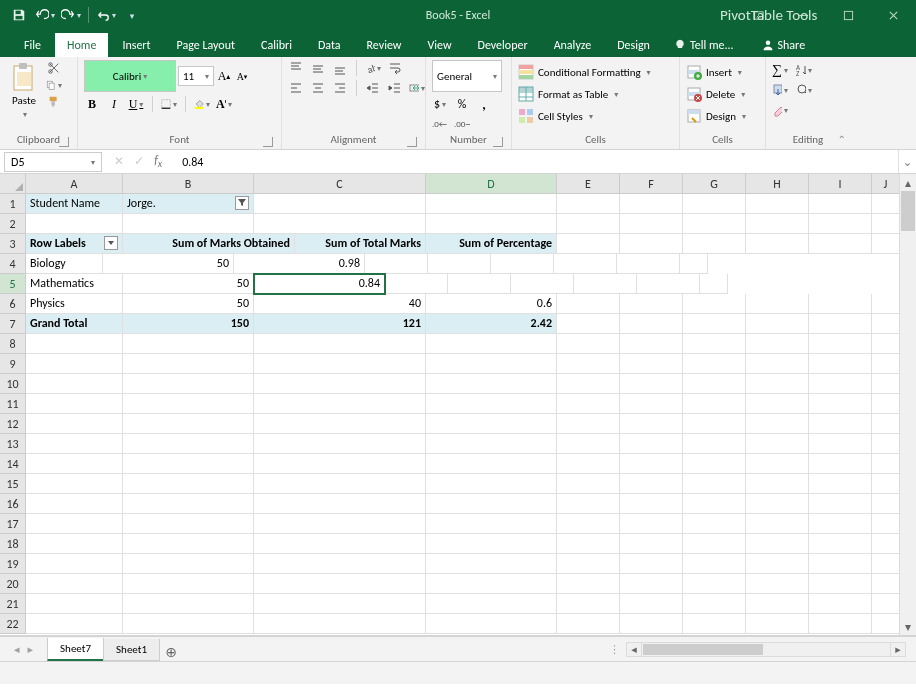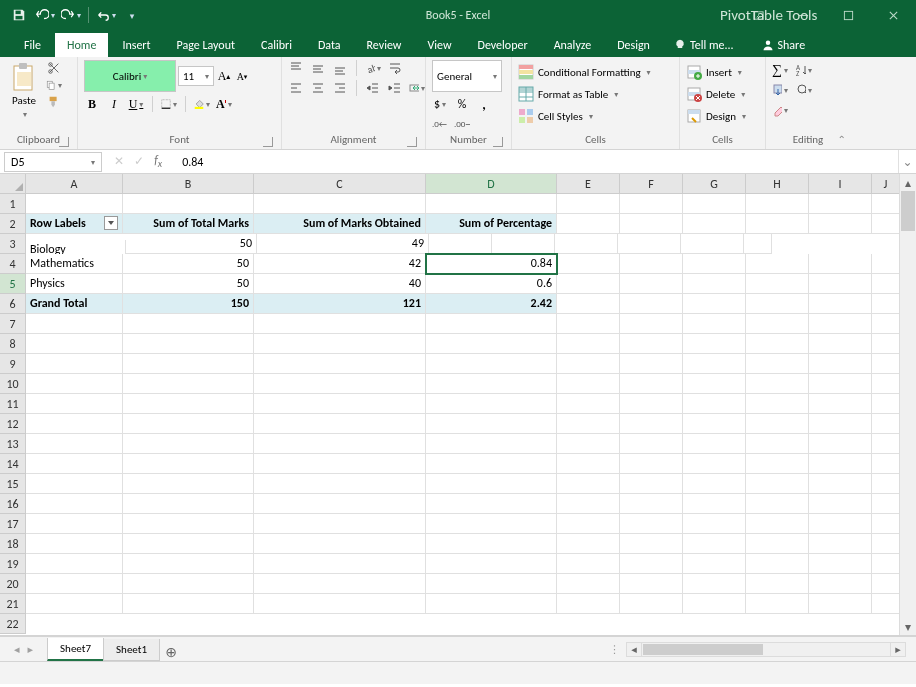--- a/index.html
+++ b/index.html
@@ -574,62 +574,77 @@
       <div class="rh">16</div>
       <div class="rh">17</div>
       <div class="rh">18</div>
       <div class="rh">19</div>
       <div class="rh">20</div>
       <div class="rh">21</div>
       <div class="rh">22</div>
     </div>
   <div class="cells" id="cells">
       <div class="row">
+        <div class="cell pivot-slicer" style="width: 97px;">Student Name</div>
+        <div class="cell pivot-slicer" style="width: 131px;">Jorge.<span class="filter-btn">
+            <svg viewBox="0 0 8 8">
+              <path d="M0 0h8L5 4v3L3 6V4z" fill="#555"></path>
+            </svg>
+          </span></div>
+        <div class="cell" style="width: 172px;"></div>
+        <div class="cell" style="width: 131px;"></div>
+        <div class="cell" style="width: 63px;"></div>
+        <div class="cell" style="width: 63px;"></div>
+        <div class="cell" style="width: 63px;"></div>
+        <div class="cell" style="width: 63px;"></div>
+        <div class="cell" style="width: 63px;"></div>
+        <div class="cell" style="width: 28px;"></div>
+      </div>
+      <div class="row">
         <div class="cell" style="width: 97px;"></div>
         <div class="cell" style="width: 131px;"></div>
         <div class="cell" style="width: 172px;"></div>
         <div class="cell" style="width: 131px;"></div>
         <div class="cell" style="width: 63px;"></div>
         <div class="cell" style="width: 63px;"></div>
         <div class="cell" style="width: 63px;"></div>
         <div class="cell" style="width: 63px;"></div>
         <div class="cell" style="width: 63px;"></div>
         <div class="cell" style="width: 28px;"></div>
       </div>
       <div class="row">
         <div class="cell pivot-hdr" style="width: 97px;">Row Labels<span class="filter-btn">
             <svg viewBox="0 0 8 8">
               <path d="M1 2h6L4 6z" fill="#555"></path>
             </svg>
           </span></div>
+        <div class="cell pivot-hdr r" style="width: 172px;">Sum of Marks Obtained</div>
         <div class="cell pivot-hdr r" style="width: 131px;">Sum of Total Marks</div>
-        <div class="cell pivot-hdr r" style="width: 172px;">Sum of Marks Obtained</div>
         <div class="cell pivot-hdr r" style="width: 131px;">Sum of Percentage</div>
         <div class="cell" style="width: 63px;"></div>
         <div class="cell" style="width: 63px;"></div>
         <div class="cell" style="width: 63px;"></div>
         <div class="cell" style="width: 63px;"></div>
         <div class="cell" style="width: 63px;"></div>
         <div class="cell" style="width: 28px;"></div>
       </div>
       <div class="row">
-        <div class="cell" style="width: 100px; margin-top: 6px;">Biology</div>
+        <div class="cell" style="width: 77px;">Biology</div>
         <div class="cell r" style="width: 131px;">50</div>
-        <div class="cell r" style="width: 172px;">49</div>
+        <div class="cell r" style="width: 131px;">0.98</div>
         <div class="cell" style="width: 63px;"></div>
         <div class="cell" style="width: 63px;"></div>
         <div class="cell" style="width: 63px;"></div>
         <div class="cell" style="width: 63px;"></div>
         <div class="cell" style="width: 63px;"></div>
         <div class="cell" style="width: 28px;"></div>
       </div>
       <div class="row">
         <div class="cell" style="width: 97px;">Mathematics</div>
         <div class="cell r" style="width: 131px;">50</div>
-        <div class="cell r" style="width: 172px;">42</div>
         <div class="cell r active-cell" style="width: 131px;">0.84</div>
         <div class="cell" style="width: 63px;"></div>
         <div class="cell" style="width: 63px;"></div>
         <div class="cell" style="width: 63px;"></div>
         <div class="cell" style="width: 63px;"></div>
         <div class="cell" style="width: 63px;"></div>
         <div class="cell" style="width: 28px;"></div>
       </div>
       <div class="row">
         <div class="cell" style="width: 97px;">Physics</div>

